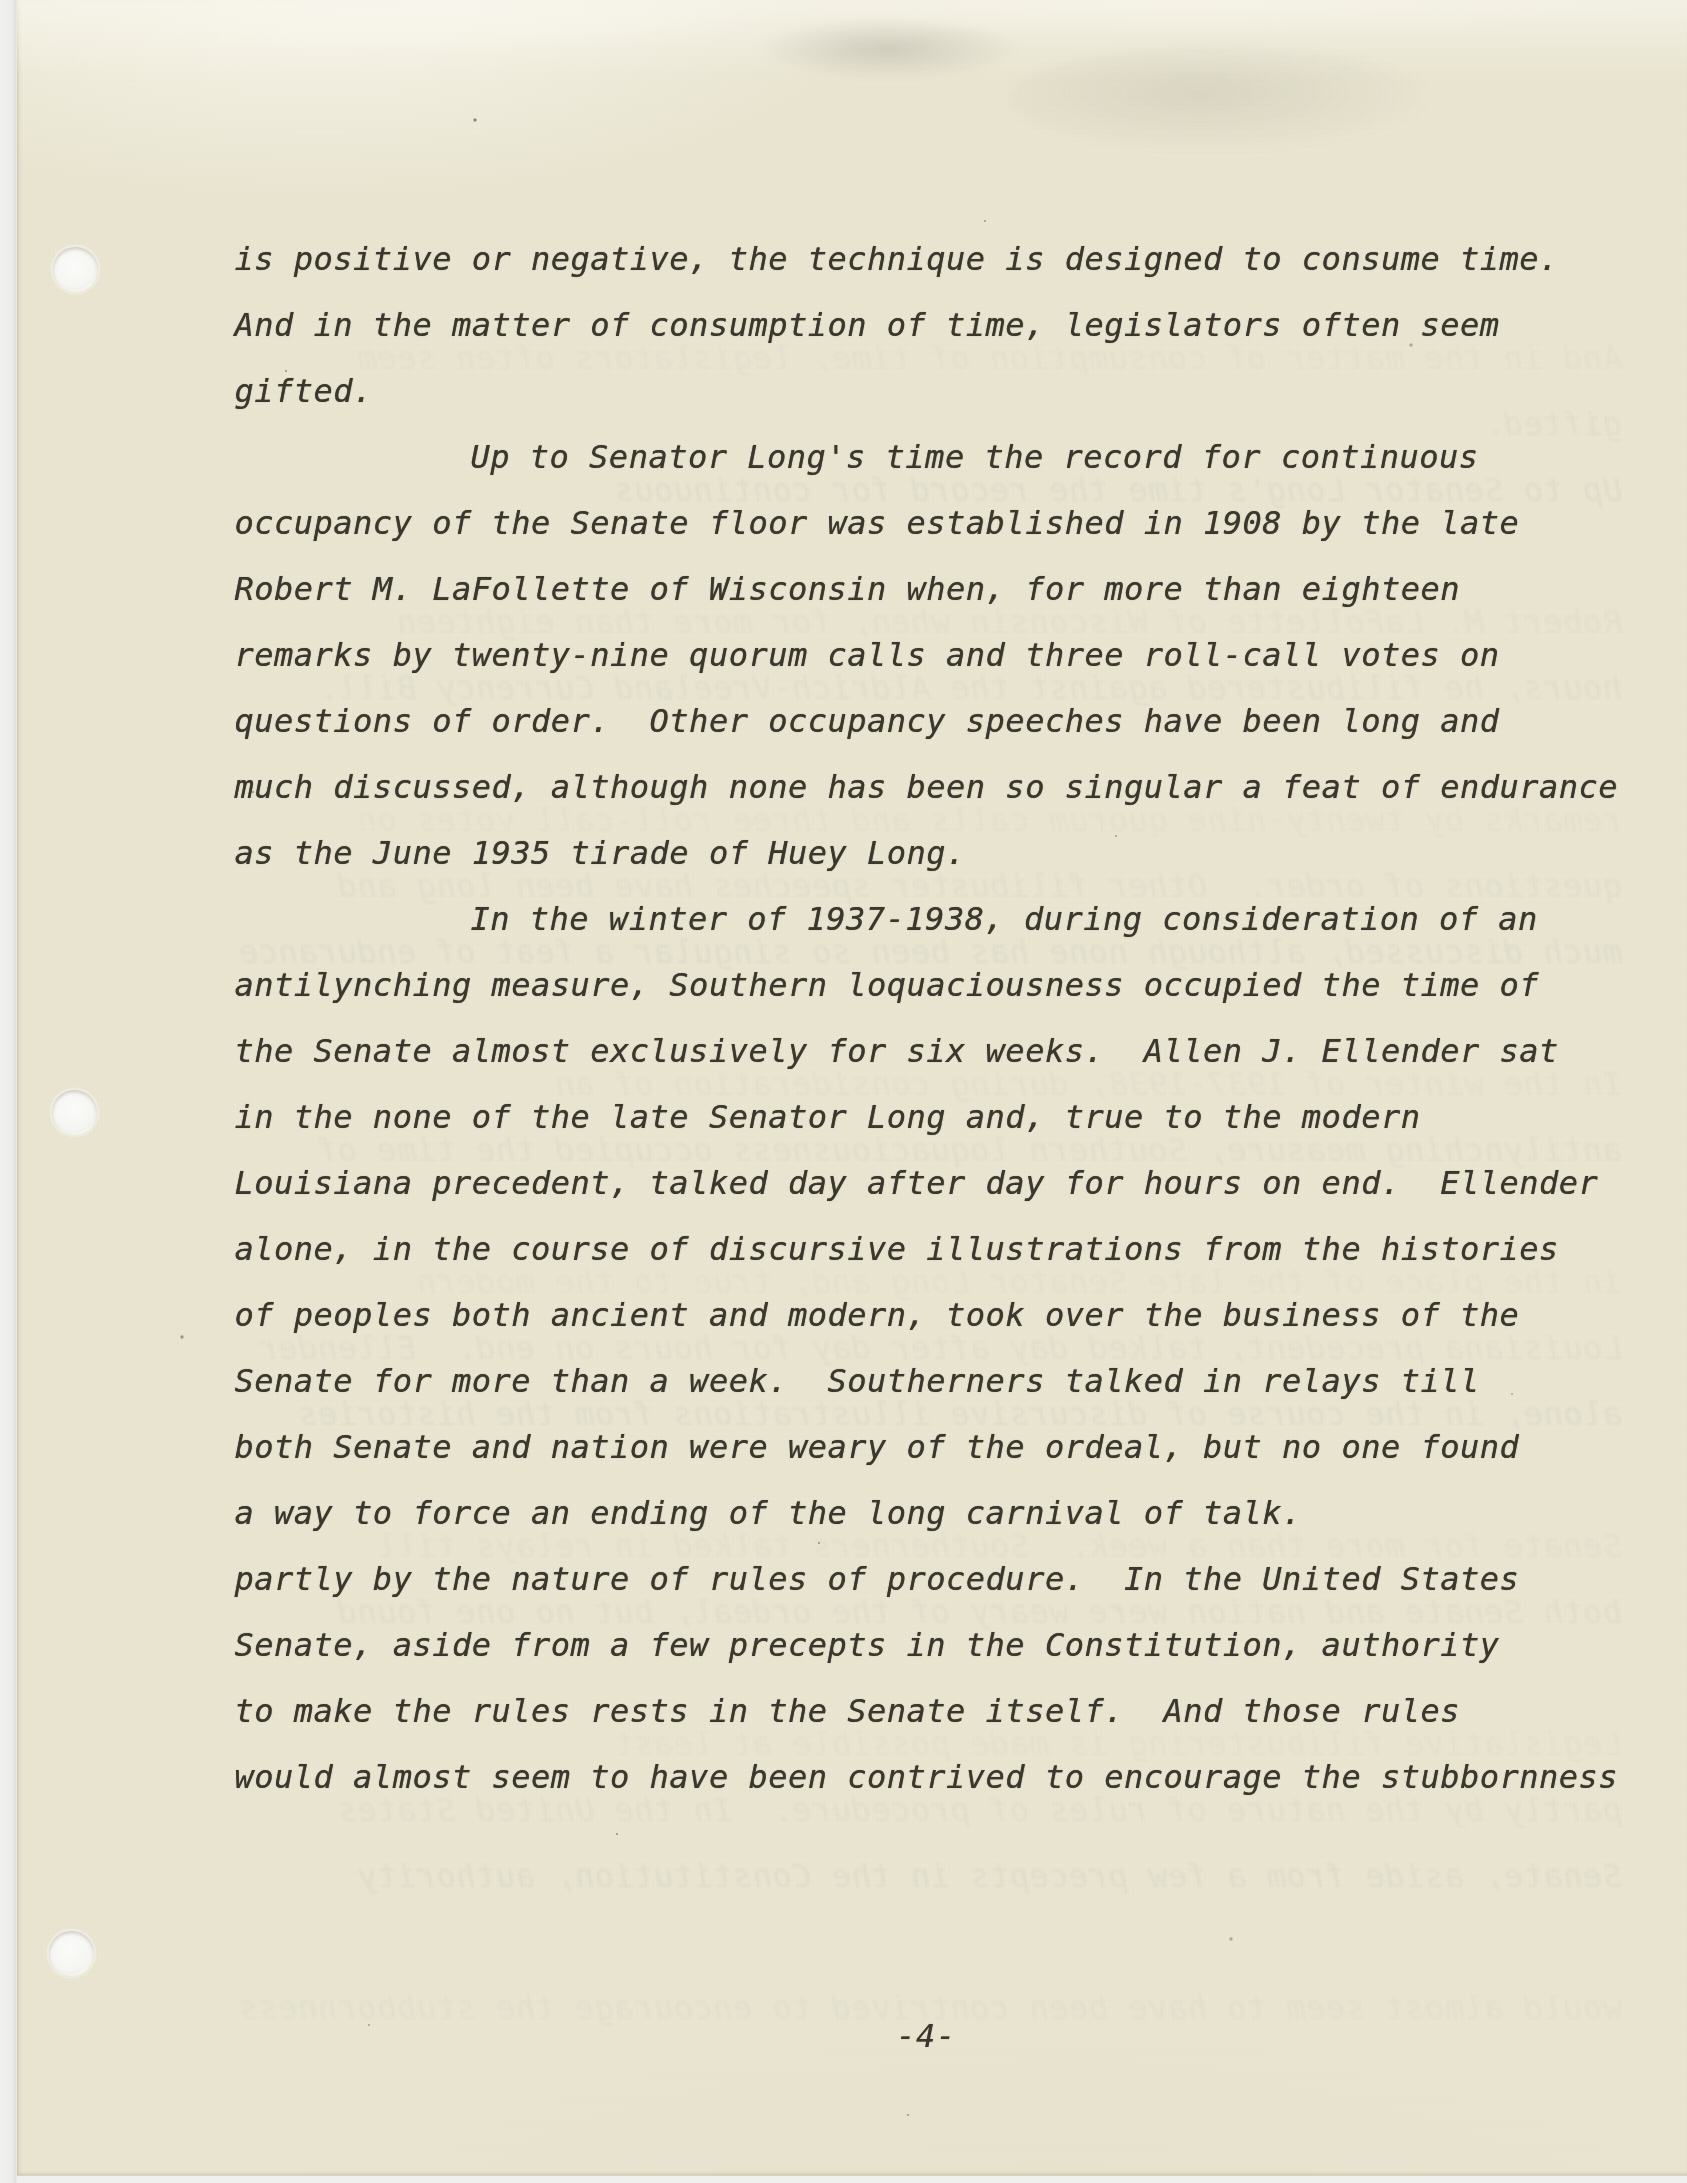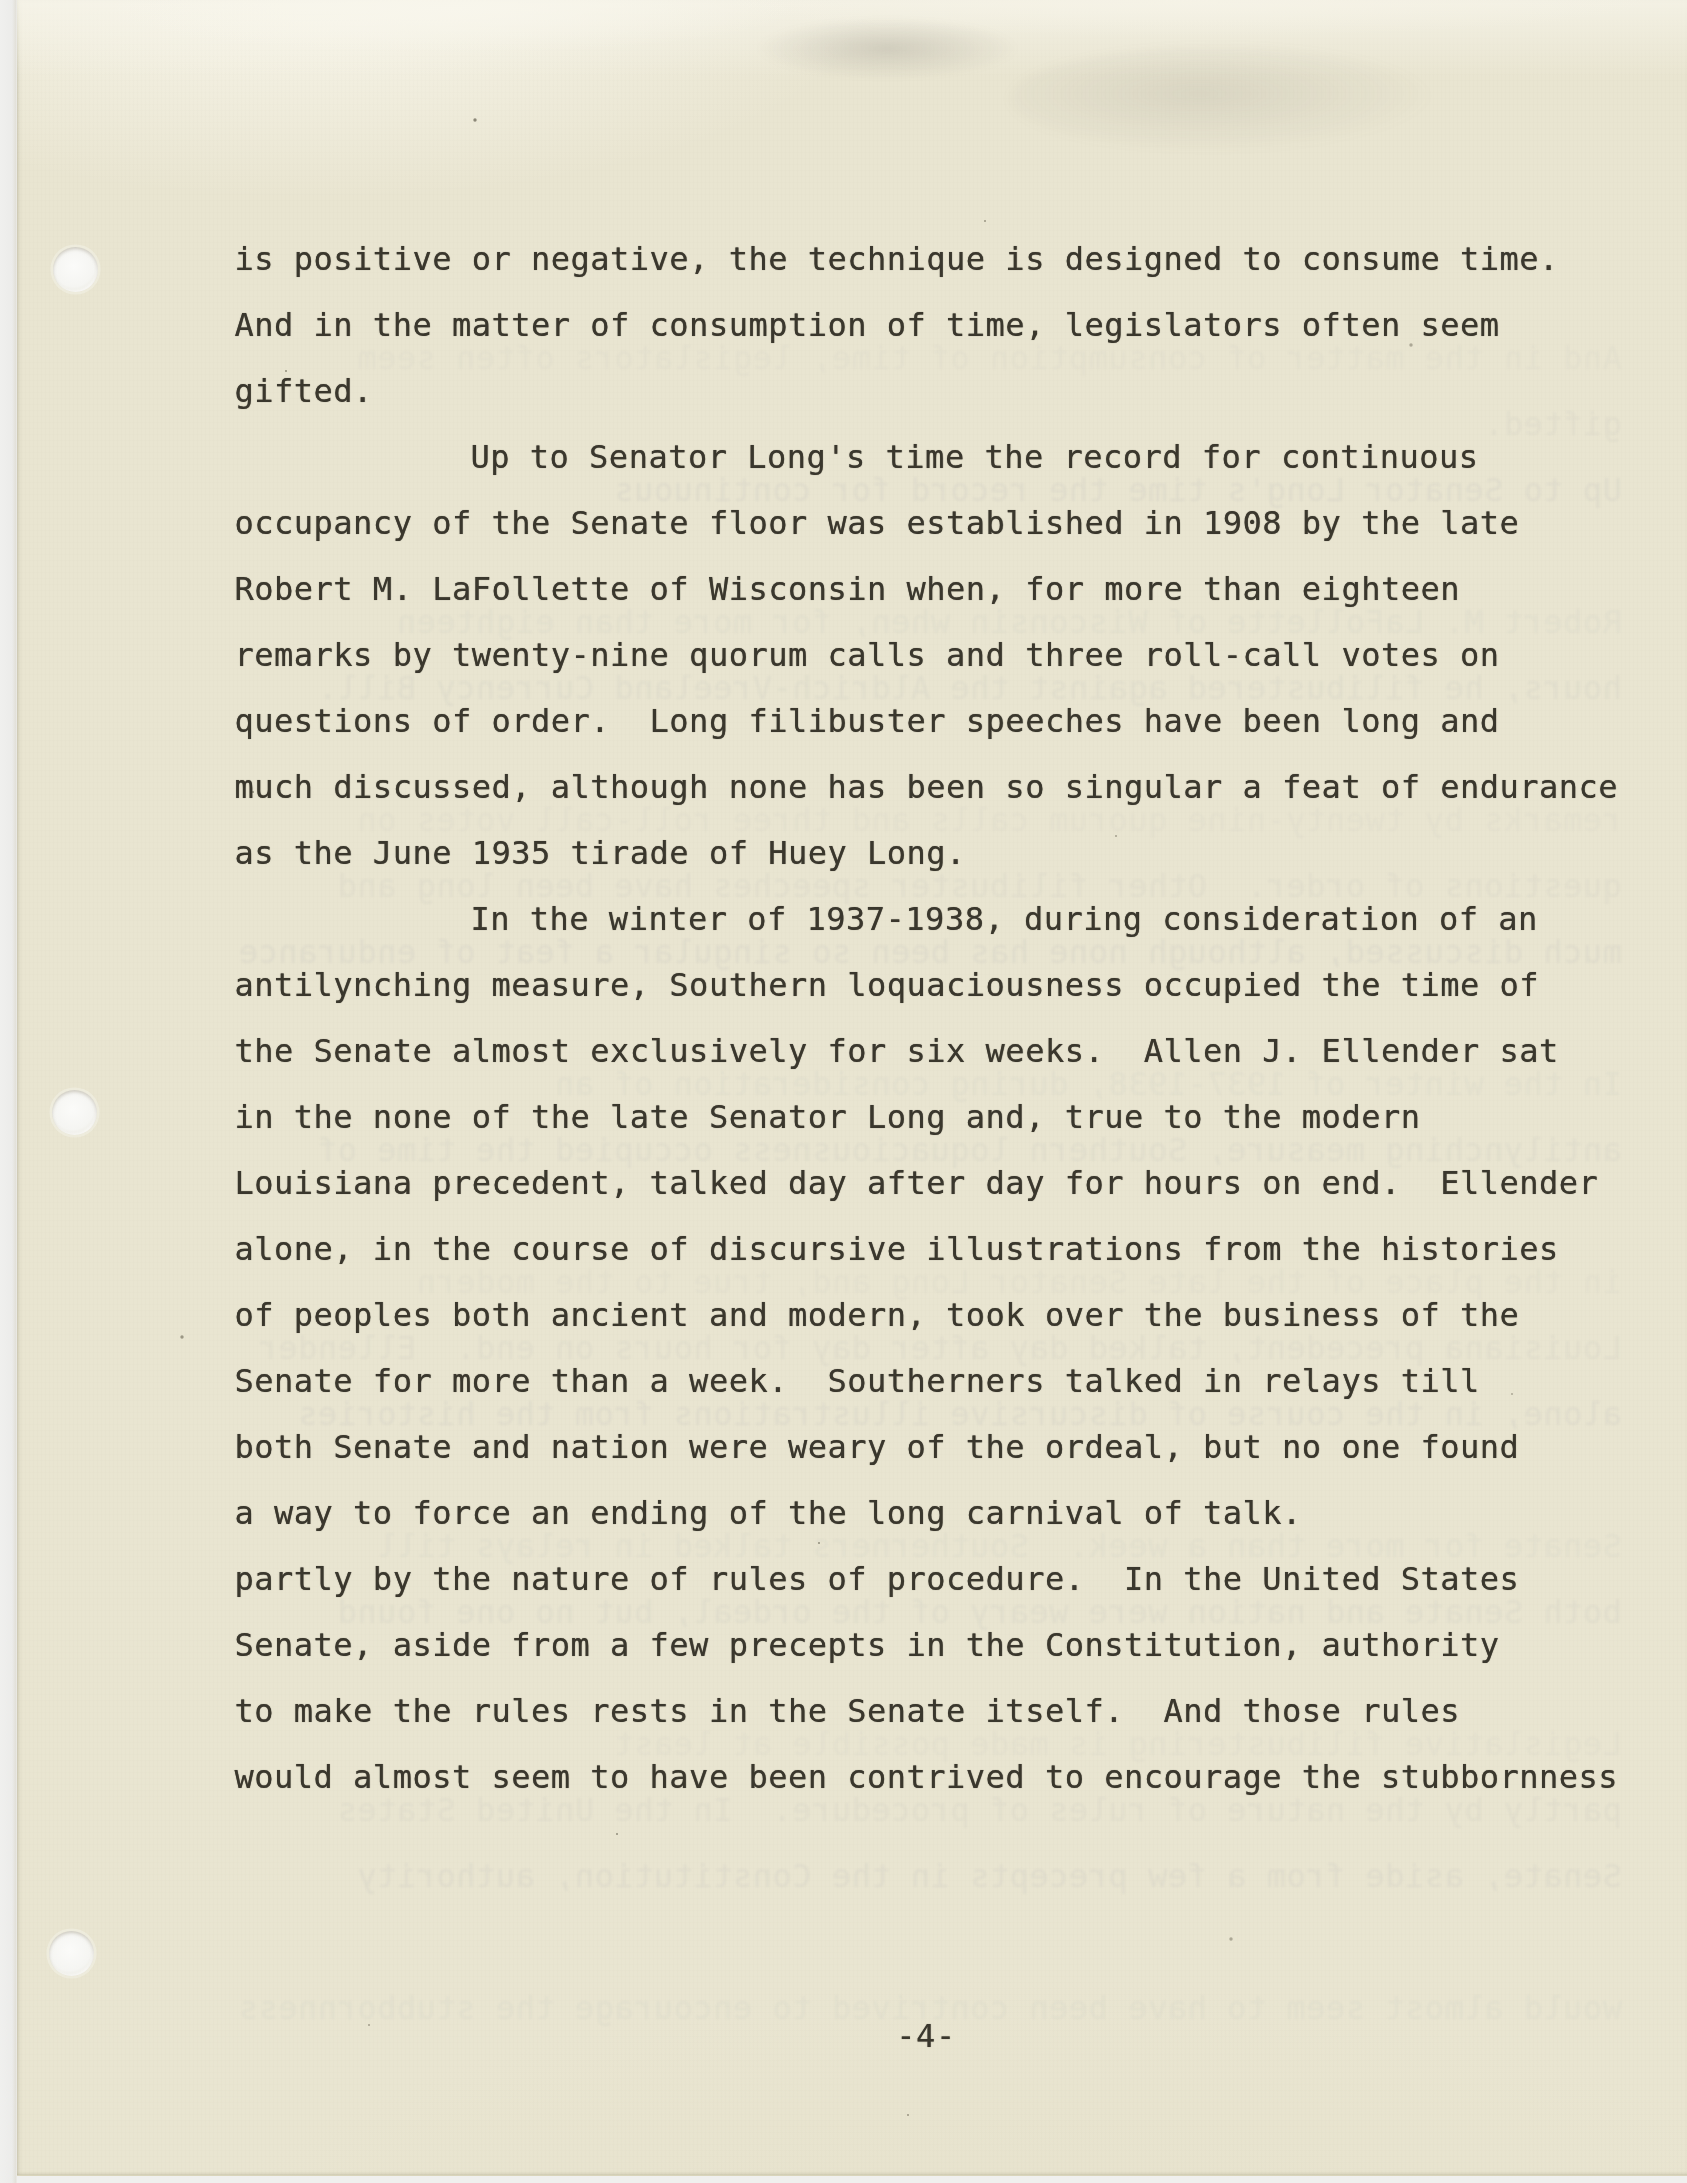--- a/index.html
+++ b/index.html
@@ -17,20 +17,21 @@
   .paper{
     position:absolute;left:16.5px;top:0;width:1671px;height:2175px;
     background:
       repeating-linear-gradient(90deg, rgba(120,110,80,0.018) 0 0.7px, rgba(0,0,0,0) 0.7px 4px),
       repeating-linear-gradient(0deg, rgba(140,130,100,0.015) 0 1.3px, rgba(0,0,0,0) 1.3px 6px),
       radial-gradient(ellipse 926px 331px at 18% 0%, rgba(250,248,238,0.85), rgba(250,248,238,0) 60%),
       radial-gradient(ellipse 1323px 595px at 60% 110%, rgba(226,221,196,0.5), rgba(226,221,196,0) 70%),
       #e9e5d1;
     border-bottom:1.3px solid #d9d4ba;
     box-shadow:inset 2.6px 0 5.3px -2.6px rgba(110,105,85,0.35), inset 0 -2px 4px -2px rgba(150,145,110,0.4);
+    font-style:italic;
   }
   
   .top-band{
     position:absolute;left:0;top:0;width:100%;height:86px;
     background:
       radial-gradient(ellipse 463px 60px at 26% 10%, rgba(248,246,236,0.95), rgba(248,246,236,0) 75%),
       radial-gradient(ellipse 595px 46px at 70% 0%, rgba(246,243,231,0.8), rgba(246,243,231,0) 80%),
       linear-gradient(180deg, rgba(247,245,235,0.75), rgba(247,245,235,0) 90%);
     pointer-events:none;
   }
@@ -143,21 +144,21 @@
       </div>
 
     <div class="text-block">
         <div class="line">is positive or negative, the technique is designed to consume time.</div>
         <div class="line">And in the matter of consumption of time, legislators often seem</div>
         <div class="line">gifted.</div>
         <div class="line indent">Up to Senator Long's time the record for continuous</div>
         <div class="line">occupancy of the Senate floor was established in 1908 by the late</div>
         <div class="line">Robert M. LaFollette of Wisconsin when, for more than eighteen</div>
         <div class="line">remarks by twenty-nine quorum calls and three roll-call votes on</div>
-        <div class="line">questions of order.  Long filibuster speeches have been long and</div>
+        <div class="line">questions of order.  Other occupancy speeches have been long and</div>
         <div class="line">much discussed, although none has been so singular a feat of endurance</div>
         <div class="line">as the June 1935 tirade of Huey Long.</div>
         <div class="line indent">In the winter of 1937-1938, during consideration of an</div>
         <div class="line">antilynching measure, Southern loquaciousness occupied the time of</div>
         <div class="line">the Senate almost exclusively for six weeks.  Allen J. Ellender sat</div>
         <div class="line">in the none of the late Senator Long and, true to the modern</div>
         <div class="line">Louisiana precedent, talked day after day for hours on end.  Ellender</div>
         <div class="line">alone, in the course of discursive illustrations from the histories</div>
         <div class="line">of peoples both ancient and modern, took over the business of the</div>
         <div class="line">Senate for more than a week.  Southerners talked in relays till</div>

